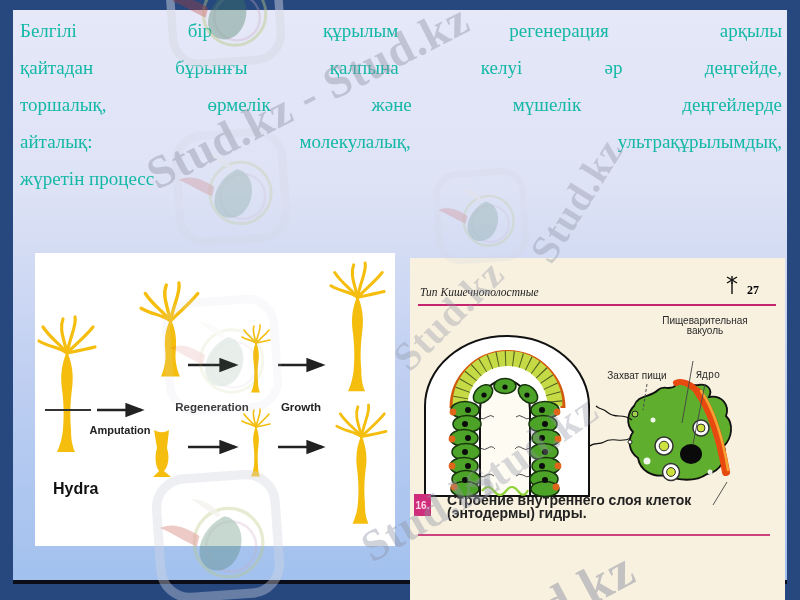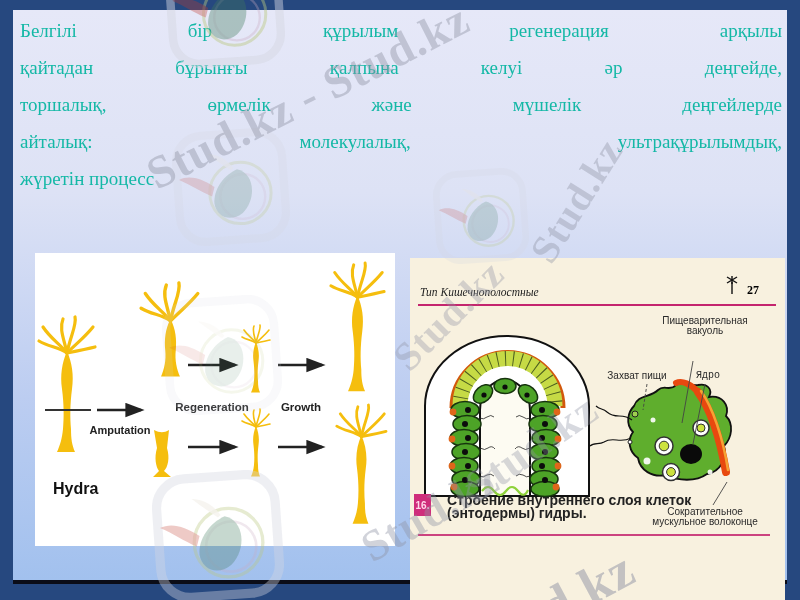--- a/index.html
+++ b/index.html
@@ -233,21 +233,20 @@
       </g>
     </svg>
 
     <div class="abs book-header-title">Тип Кишечнополостные</div>
     <div class="abs book-page-num">27</div>
     <div class="abs book-rule" style="left:8px;top:46px;width:358px;"></div>
 
     <div class="abs lbl" style="left:240px;top:58px;width:110px;">Пищеварительная вакуоль</div>
     <div class="abs lbl" style="left:196px;top:113px;width:62px;">Захват пищи</div>
     <div class="abs lbl" style="left:282px;top:113px;width:32px;font-family:Liberation Mono, monospace;">Ядро</div>
-    <div class="abs lbl" style="left:233px;top:249px;width:124px;">Сократительное мускульное волоконце</div>
 
     <div class="abs book-caption">
       <div class="cap-num">16.</div>
       <div class="cap-text">Строение внутреннего слоя клеток (энтодермы) гидры.</div>
     </div>
     <div class="abs book-rule" style="left:8px;top:276px;width:352px;opacity:.85;"></div>
   </div>
 
   <svg width="0" height="0" style="position:absolute;">
     <defs>

